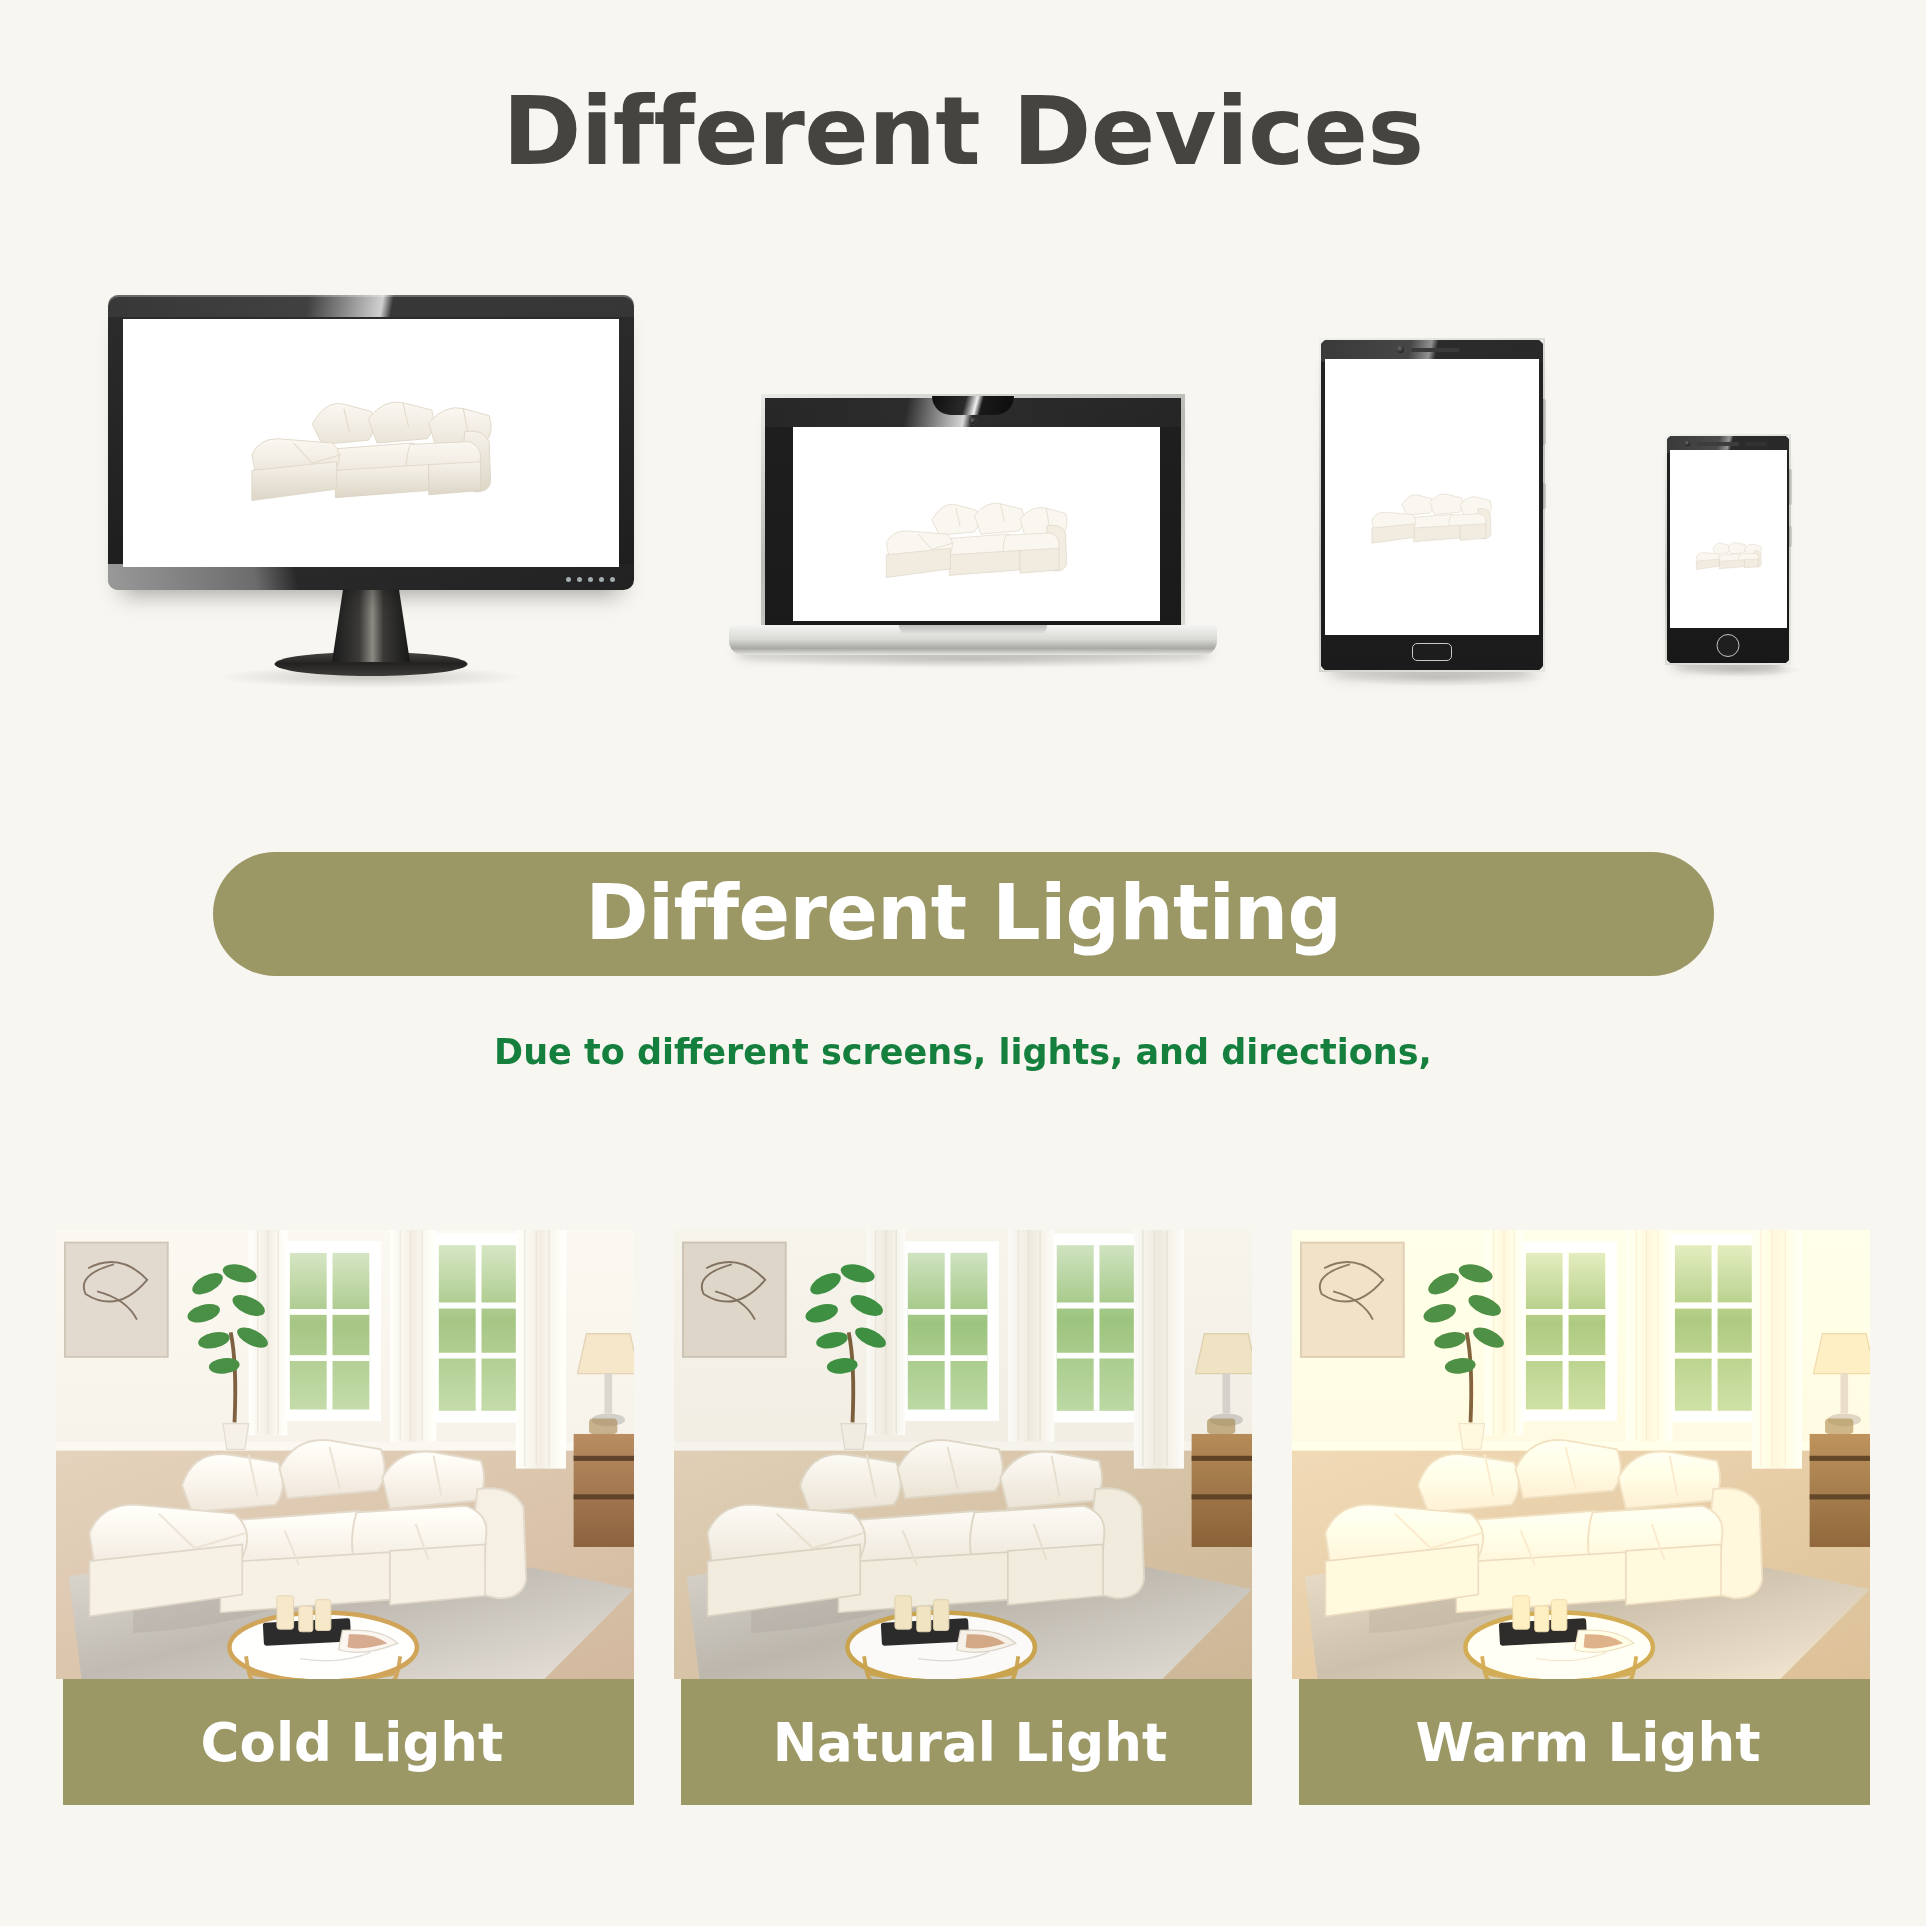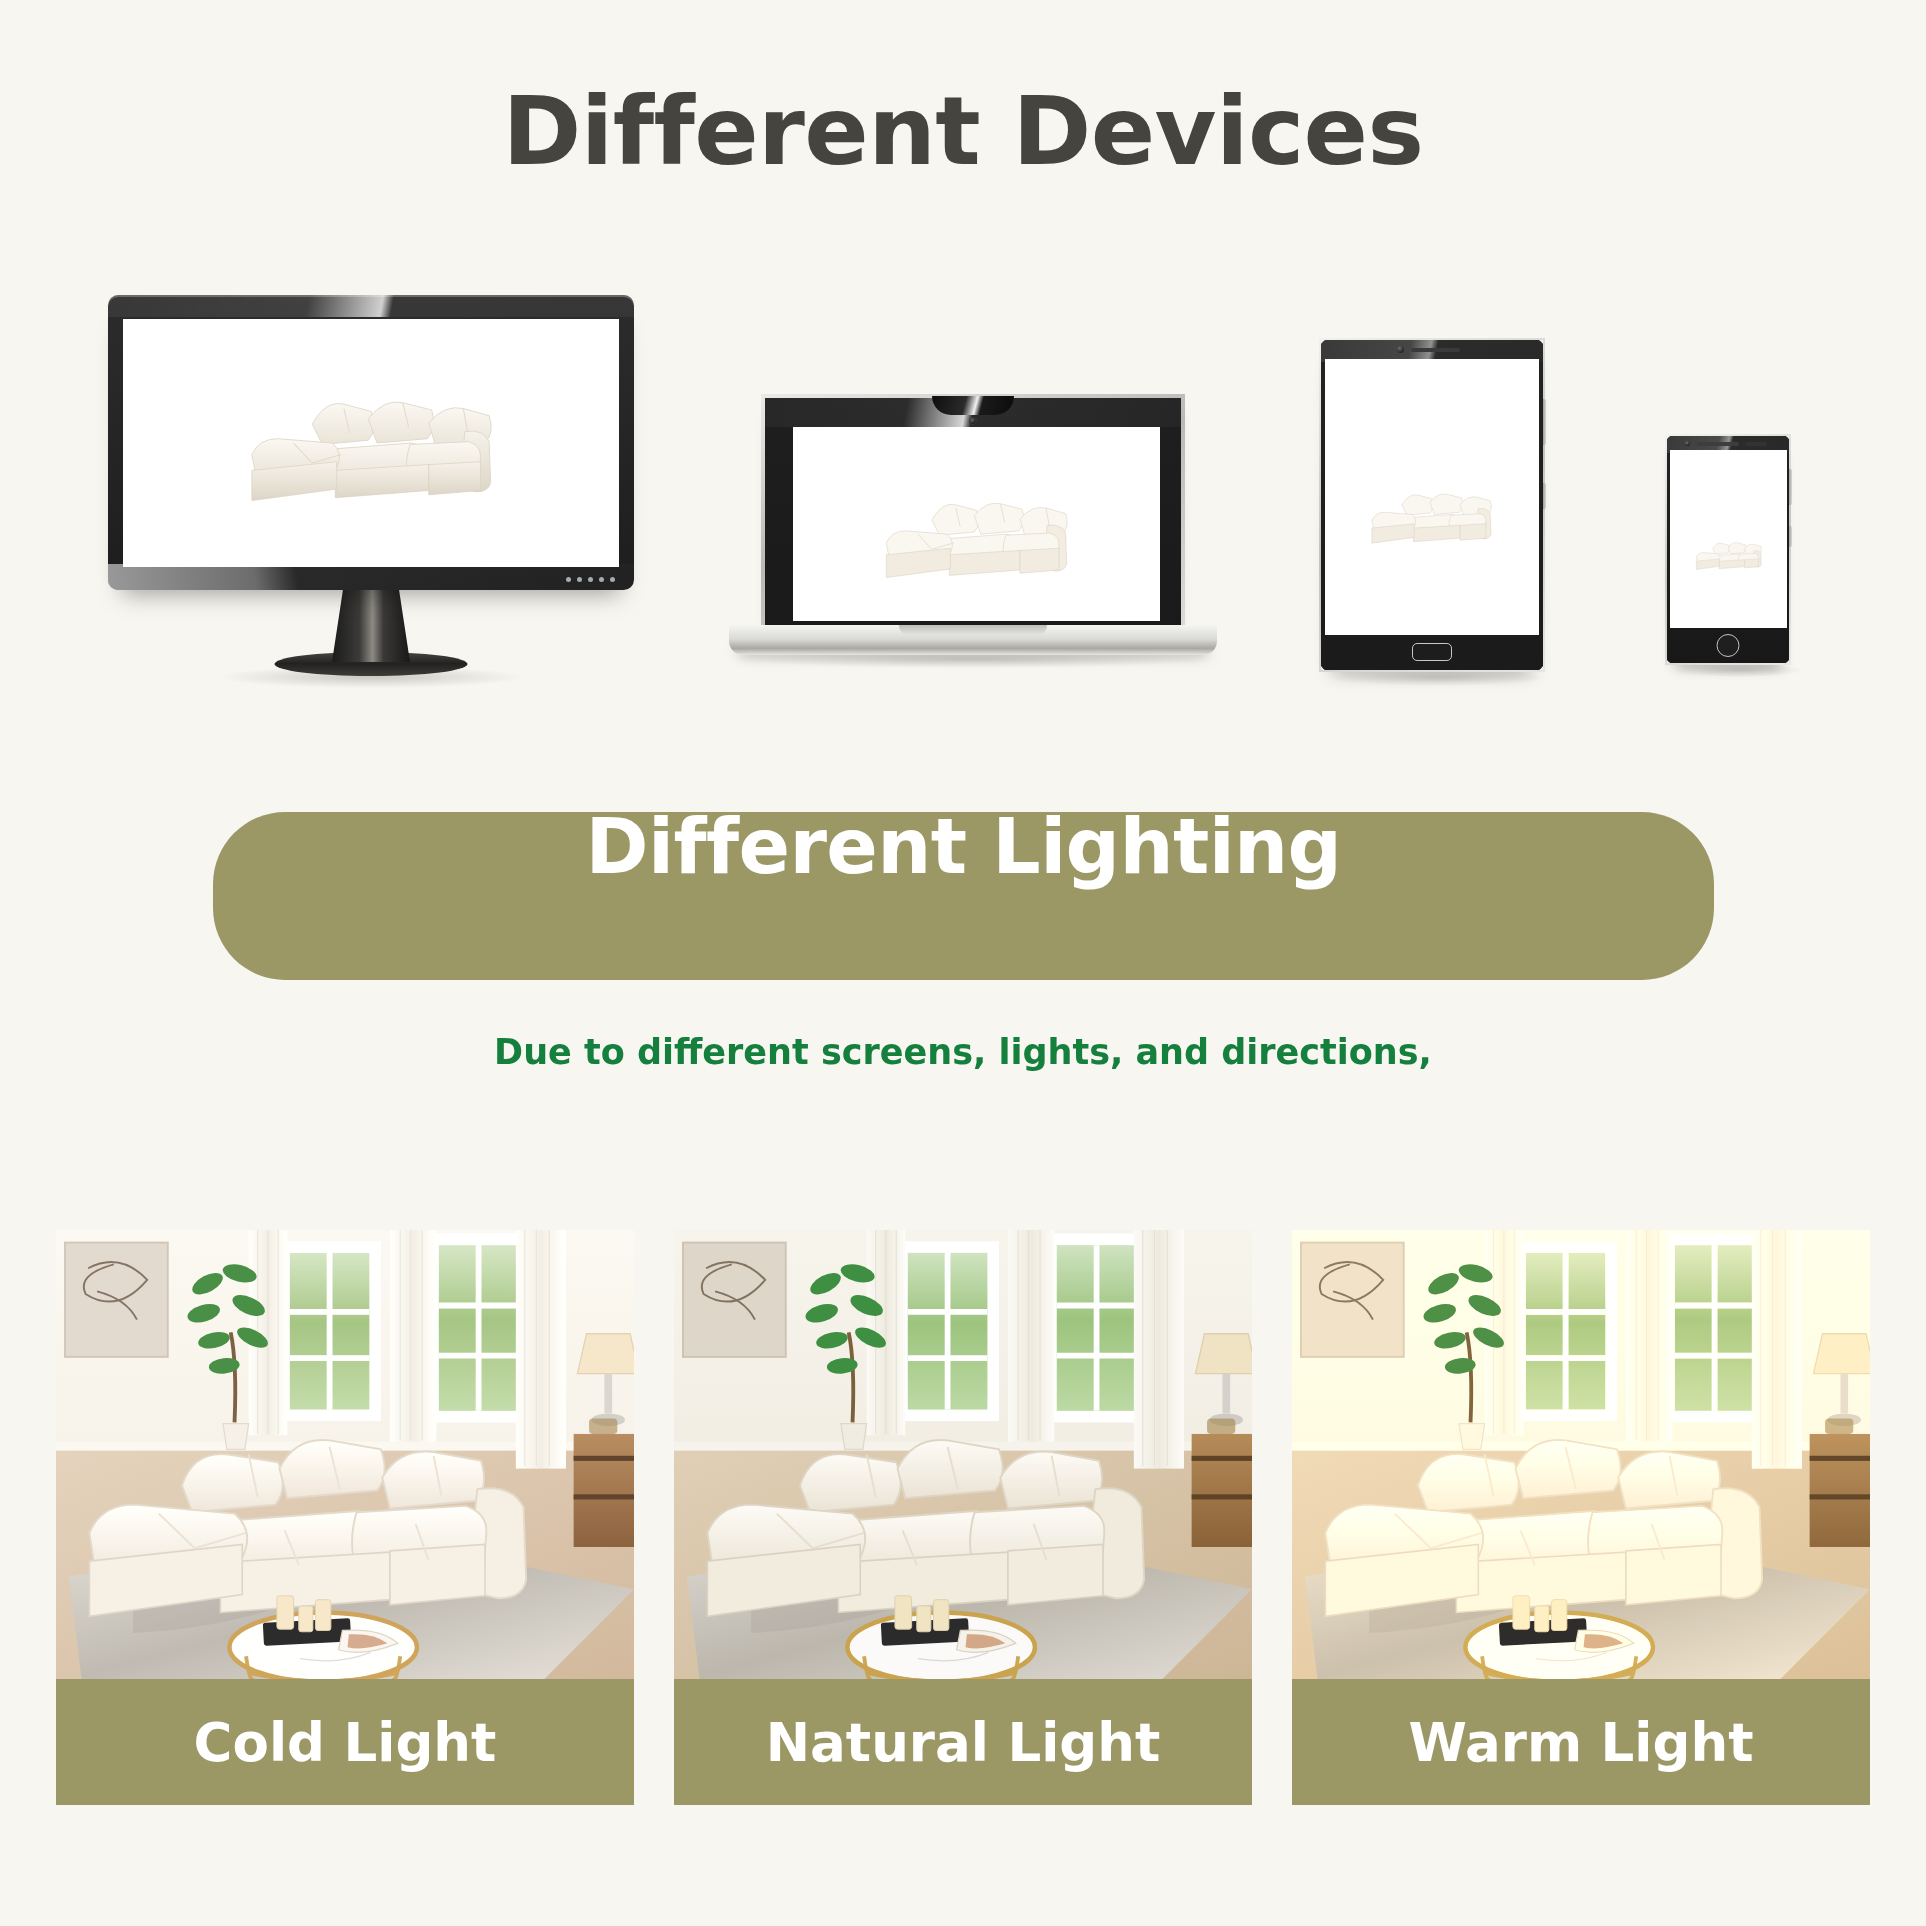--- a/index.html
+++ b/index.html
@@ -213,23 +213,23 @@
     width:128px; height:14px; border-radius:50%;
     background:radial-gradient(ellipse at center, rgba(120,118,112,.28) 0%, rgba(120,118,112,0) 72%);
   }
 
   
   .sofa{ position:absolute; }
   .sofa svg{ display:block; width:100%; height:100%; }
 
   
   .banner{
-    position:absolute; left:213px; top:812px; width:1501px; height:168px;
+    position:absolute; left:213px; top:852px; width:1501px; height:124px;
     background:#9b9866; border-radius:72px;
-    display:flex; align-items:flex-start; justify-content:center;
+    display:flex; align-items:center; justify-content:center;
   }
   .banner-text{
     color:#ffffff; font-size:76px; font-weight:bold; letter-spacing:-0.6px;
     font-family:"DejaVu Sans","Liberation Sans",sans-serif;
     line-height:1; margin-top:-2.6px;
   }
 
   
   .subtitle{
     position:absolute; left:0; top:1027px; width:1926px; text-align:center;
@@ -238,21 +238,21 @@
   }
 
   
   .panels{ position:absolute; left:0; top:1230px; width:1926px; height:575px; }
   .panel{ position:absolute; top:0; width:578px; height:575px; overflow:hidden; }
   .panel.p1{ left:56px; }
   .panel.p2{ left:674px; }
   .panel.p3{ left:1292px;padding-left:14px; }
   .scene{ position:absolute; left:0; top:0; width:578px; height:449px; overflow:hidden; }
   .panel-label{
-    position:absolute; left:0; bottom:0; width:578px; height:126px;
+    position:absolute; left:7px; bottom:0; width:578px; height:126px;
     background:#9b9866; display:flex; align-items:center; justify-content:center;
   }
   .panel-label span{
     color:#fff; font-size:53px; font-weight:bold; letter-spacing:0px;
     font-family:"DejaVu Sans","Liberation Sans",sans-serif;
   }
   
   .grade-cold   { filter:saturate(.92) hue-rotate(-4deg) brightness(1.02); }
   .grade-natural{ filter:none; }
   .grade-warm   { filter:sepia(.22) saturate(1.12) brightness(1.01); }

